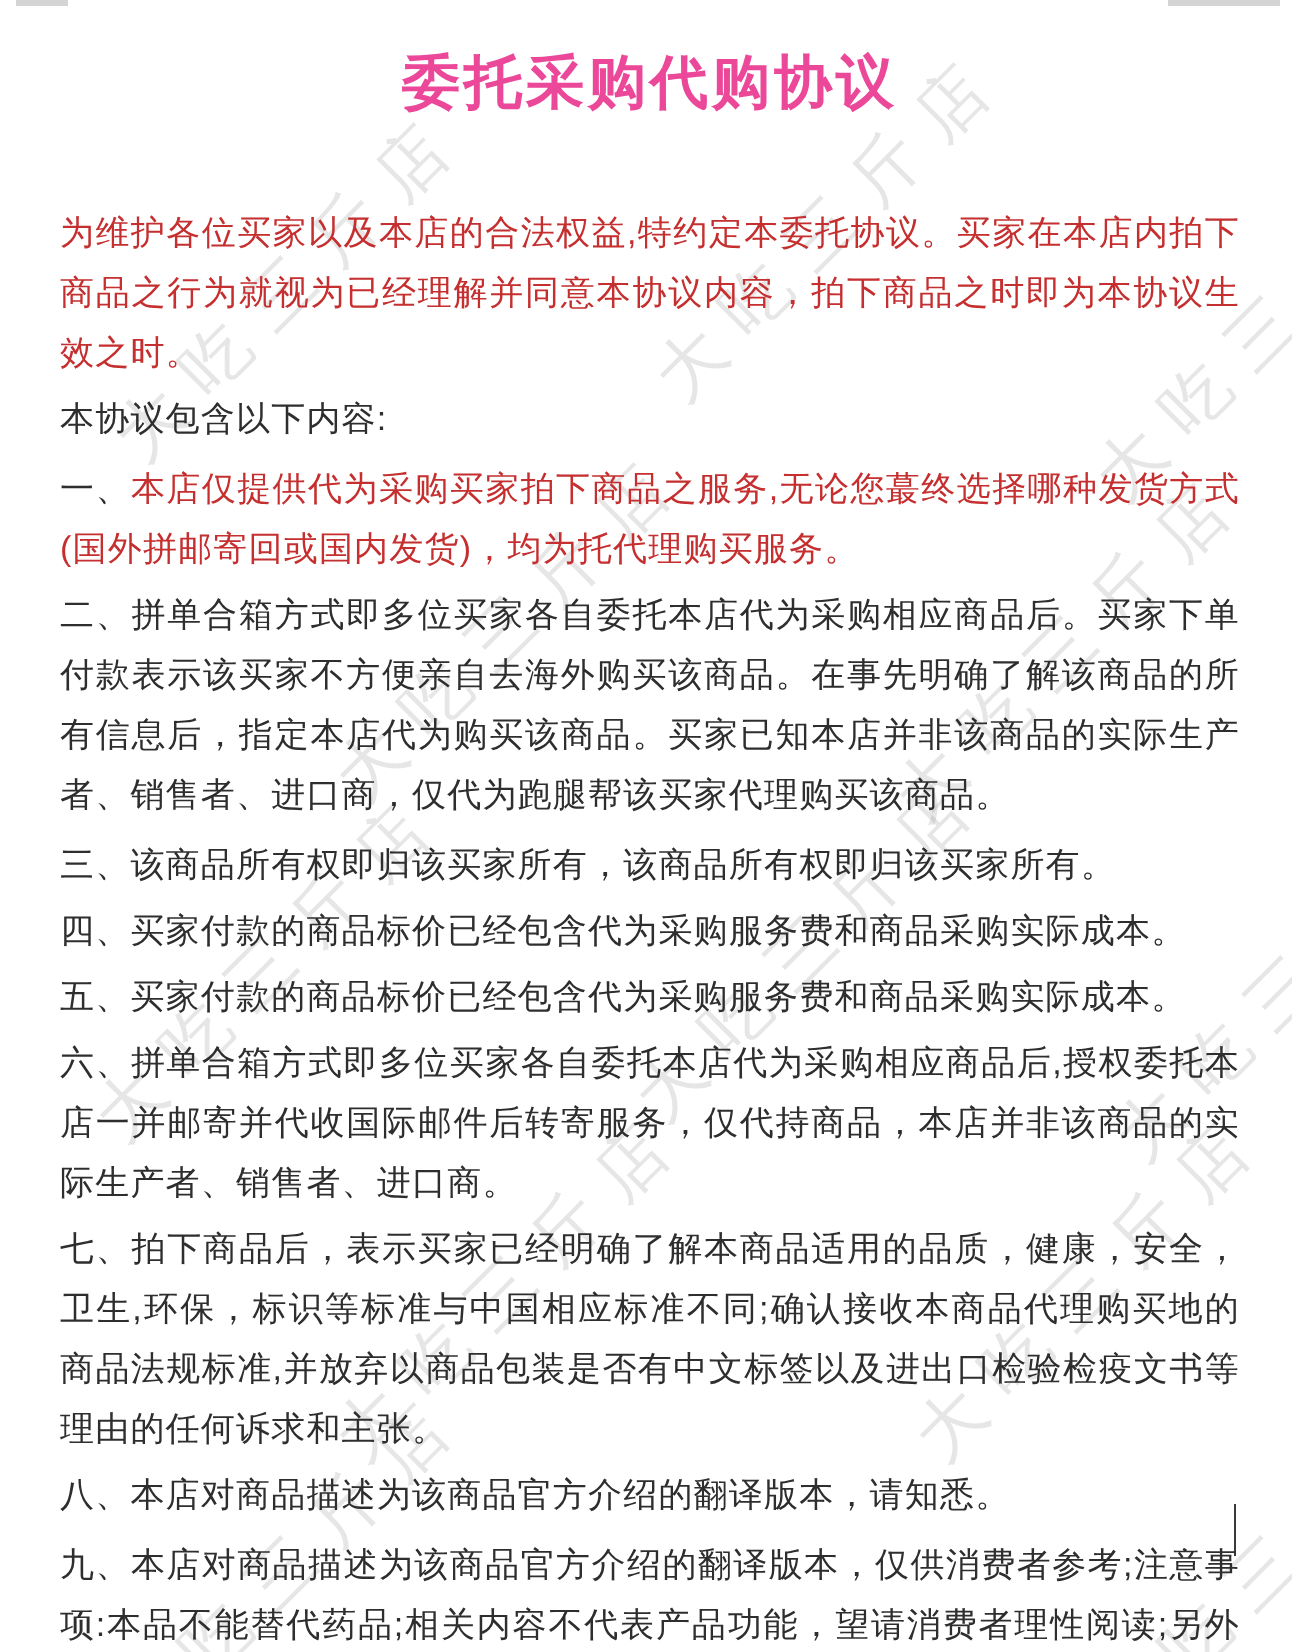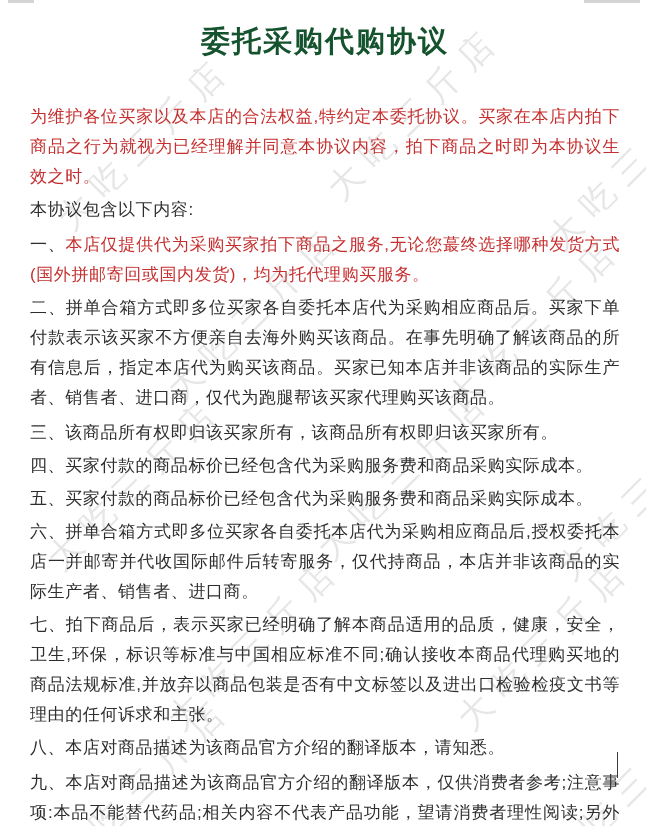--- a/index.html
+++ b/index.html
@@ -55,21 +55,21 @@
   .doc {
     position: relative;
     z-index: 1;
     padding: 22px 26px 0 30px;
   }
 
   .doc-title {
     font-family: "Liberation Serif", serif;
     font-weight: bold;
     font-size: 29px;
-    color: #14532d;
+    color: #ec4899;
     text-align: center;
     letter-spacing: 2px;
     margin: 0 0 40px 0;
   }
 
   .para {
     font-size: 17px;
     line-height: 30px;
     letter-spacing: 0.6px;
     text-align: justify;

